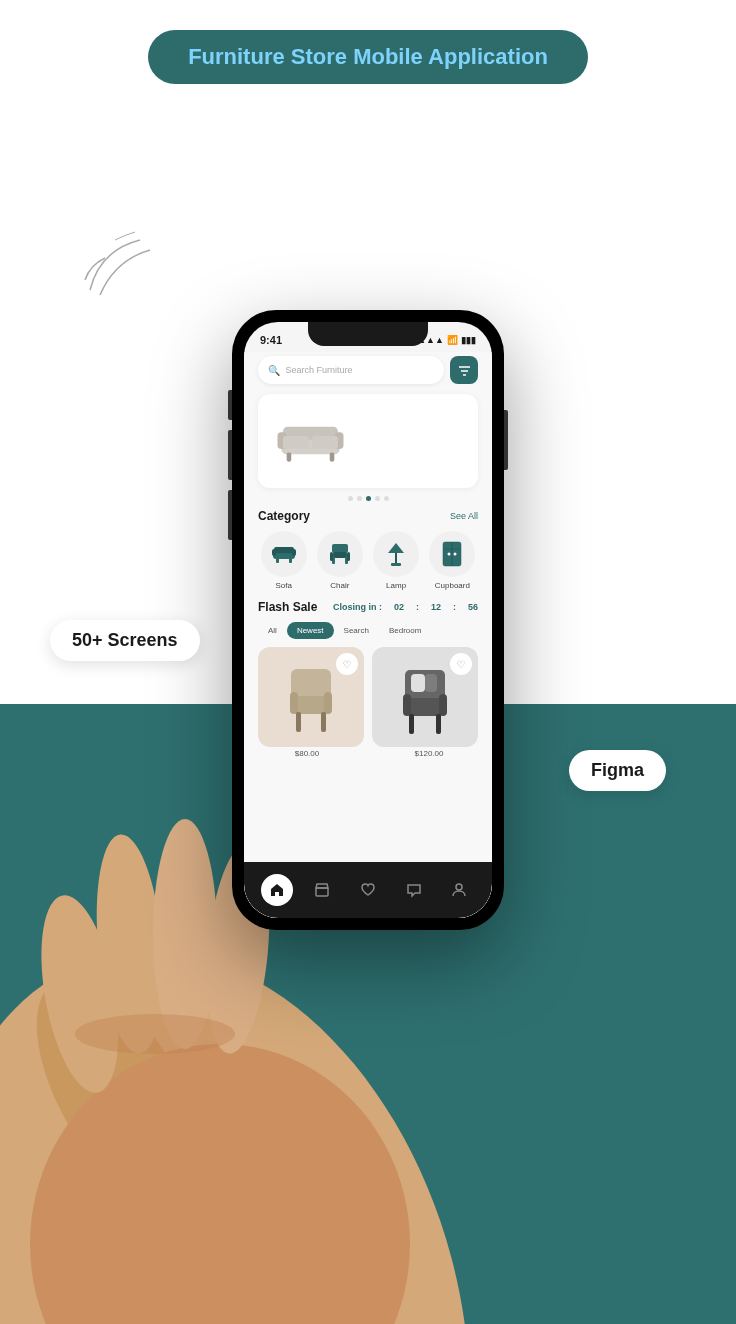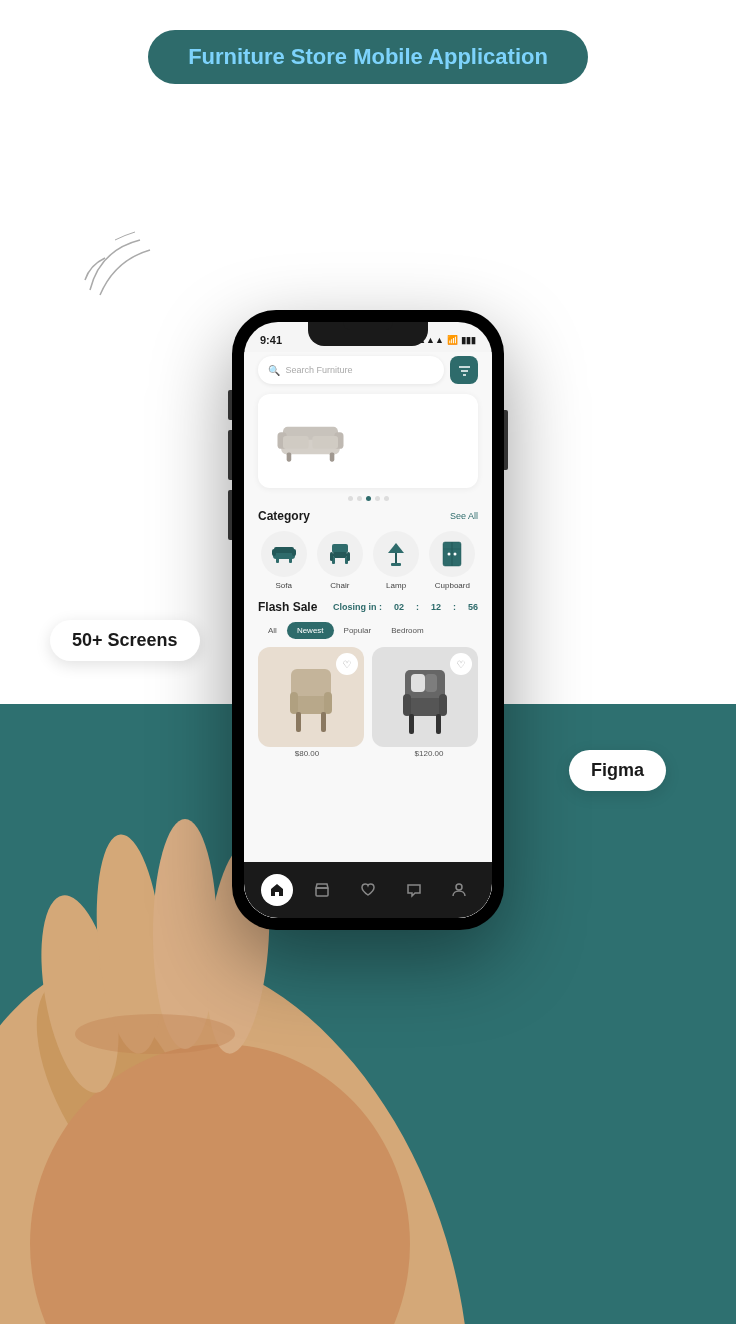--- a/index.html
+++ b/index.html
@@ -616,21 +616,21 @@
             <span>:</span>
             <span>12</span>
             <span>:</span>
             <span>56</span>
           </div>
         </div>
 
         <div class="filter-tabs">
           <button class="tab inactive">All</button>
           <button class="tab active">Newest</button>
-          <button class="tab inactive">Popular</button>
+          <button class="tab inactive">Search</button>
           <button class="tab inactive">Bedroom</button>
         </div>
 
         <div class="product-row">
           <div class="product-card" style="background:#e8ddd0;">
             <div class="heart-btn">♡</div>
 
             <svg style="position:absolute;bottom:8px;left:50%;transform:translateX(-50%);" width="70" height="75" viewBox="0 0 70 75" fill="none">
               <rect x="15" y="5" width="40" height="30" rx="6" fill="#c4b49a"></rect>
               <rect x="18" y="32" width="34" height="18" rx="4" fill="#b8a88a"></rect>

